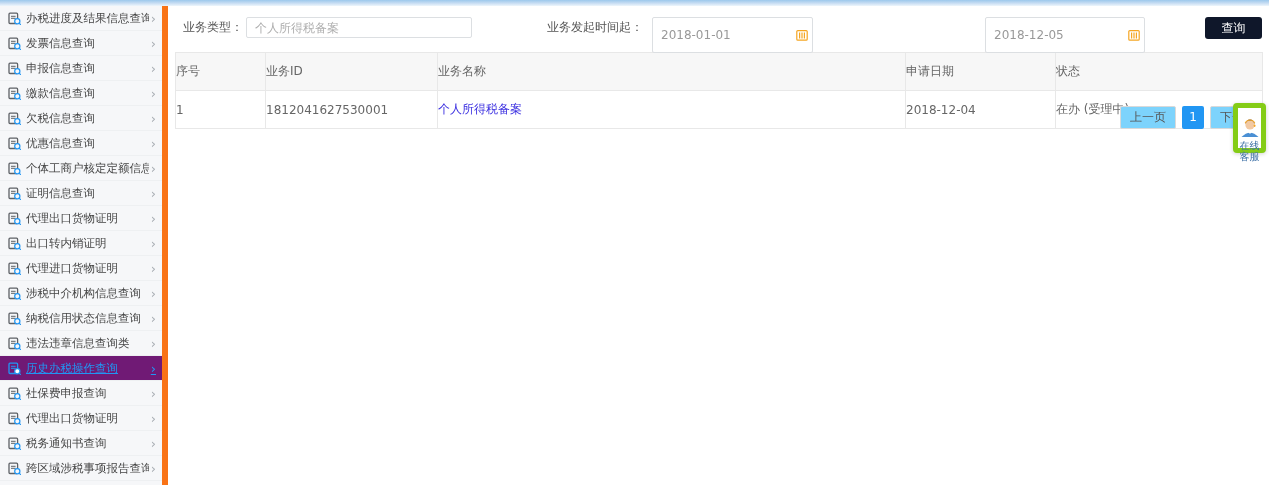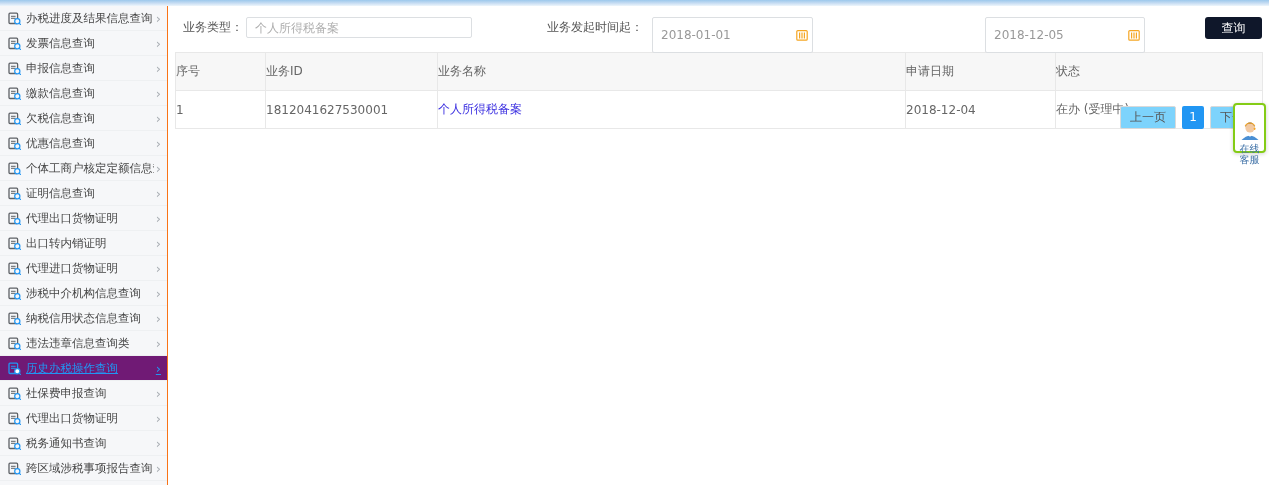--- a/index.html
+++ b/index.html
@@ -6,21 +6,21 @@
   html,body { width:1269px; height:485px; overflow:hidden; background:#fff;
     font-family:"DejaVu Sans","Liberation Sans",sans-serif; font-size:12px; color:#555; }
   .page { position:relative; width:1269px; height:485px; background:#fff; }
 
   
   .topbar { position:absolute; left:0; top:0; width:100%; height:6px;
     background:linear-gradient(180deg,#9cc8ec 0%,#c9def3 55%,#eef6fc 100%); }
 
   
   .sidebar { position:absolute; left:0; top:6px; bottom:0; width:168px;
-    background:#f6f7f9; border-right:1px solid #f97316; overflow:hidden; }
+    background:#f6f7f9; border-right:6px solid #f97316; overflow:hidden; }
   .s-item { display:flex; align-items:center; height:25px; padding:0 6px 0 8px;
     border-bottom:1px solid #eef0f2; background:#f6f7f9; color:#454545;
     font-size:11.5px; white-space:nowrap; cursor:pointer; }
   .s-item .s-icon { flex:0 0 13px; width:13px; height:13px; margin-right:5px; display:inline-block; }
   .s-item .s-label { overflow:hidden; }
   .s-item .s-chevron { margin-left:auto; color:#a8adb3; font-size:13px; line-height:1; padding-left:2px; }
   .s-item.active { background:#701a75; color:#2196f3;text-decoration:underline; }
   .s-item.active .s-chevron { color:#2196f3; }
   .ic-doc { fill:none; stroke:#5d6166; stroke-width:1.3; }
   .ic-line { stroke:#5d6166; stroke-width:1; }
@@ -63,22 +63,22 @@
 
   
   .pager { position:absolute; right:3px; top:100px; display:flex; align-items:center; gap:6px; }
   .pg-btn { height:23px; padding:0 9px; background:#7dd3fc; border:1px solid #d9d9d9; border-radius:2px;
     color:#555; font-size:12px; cursor:pointer; font-family:"DejaVu Sans","Liberation Sans",sans-serif; }
   .pg-cur { display:inline-block; width:22px; height:23px; line-height:23px; text-align:center;
     background:#2196f3; color:#fff; border-radius:2px; font-size:12px; cursor:pointer; }
 
   
   .cs-widget { position:absolute; left:1233px; top:103px; width:33px; height:50px; background:#fff;
-    border:2px solid #84cc16; border-radius:4px; box-shadow:0 1px 4px rgba(0,0,0,.18);
-    display:flex; flex-direction:column; align-items:center; padding-top:16px; cursor:pointer; z-index:10; }
+    border:5px solid #84cc16; border-radius:4px; box-shadow:0 1px 4px rgba(0,0,0,.18);
+    display:flex; flex-direction:column; align-items:center; padding-top:10px; cursor:pointer; z-index:10; }
   .cs-widget .cs-txt { font-size:10px; line-height:11px; color:#3a6ea5; }
 </style>
 </head>
 <body>
 
 <div class="page">
   <div class="topbar"></div>
 
   <aside class="sidebar">
     <div class="s-item">

